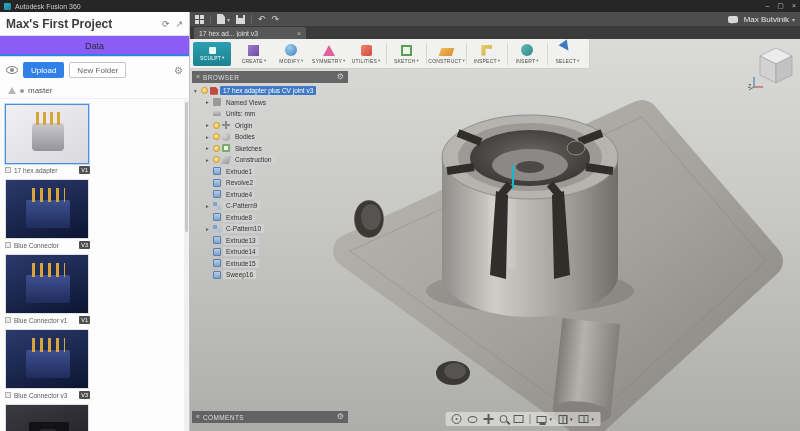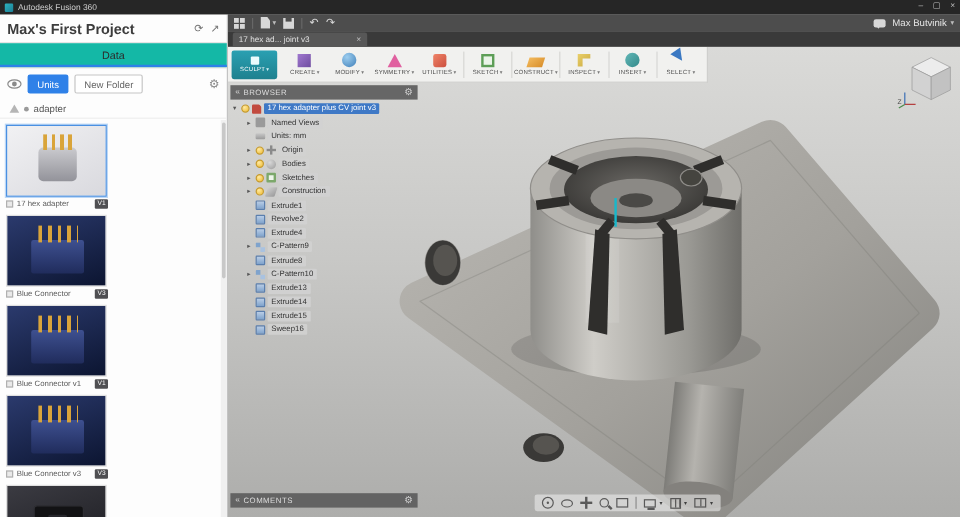--- a/index.html
+++ b/index.html
@@ -18,21 +18,21 @@
   .tb-controls { display:flex; gap:8px; }
   .tb-btn { font-size:7px; color:#bdbdbd; cursor:default; line-height:12px; }
   
   .datapanel { position:absolute; left:0; top:12px; width:190px; height:419px; background:#fdfdfd;
     border-right:1px solid #c3c3c3; z-index:15; }
   .dp-header { height:24px; display:flex; align-items:center; padding:0 6px; border-bottom:1px solid #e4e4e4; }
   .dp-title { font-size:12px; font-weight:bold; color:#3c3c3c; flex:1; white-space:nowrap; overflow:hidden; }
   .dp-hicon { font-size:9px; color:#777; margin-left:6px; }
   .dp-tabs { height:21px; display:flex; background:#efefef; border-bottom:1px solid #ddd; }
   .dp-tab { flex:1; font-size:9px; color:#888; display:flex; align-items:center; justify-content:center; }
-  .dp-tab.active { background:#14b8a6; color:#2c2c2c; box-shadow:inset 0 -2px 0 #2f81e8; }
+  .dp-tab.active { background:#8b5cf6; color:#2c2c2c; box-shadow:inset 0 -2px 0 #2f81e8; }
   .dp-actions { height:26px; display:flex; align-items:center; padding:0 6px; gap:5px; }
   .ic-eye { width:12px; height:8px; border:1px solid #8a8a8a; border-radius:50%; position:relative; }
   .ic-eye::after { content:""; position:absolute; left:3px; top:1px; width:4px; height:4px; border-radius:50%; background:#8a8a8a; }
   .btn-upload { height:16px; padding:0 8px; background:#2f81e8; color:#fff; font-size:8px; border:none;
     border-radius:2px; display:flex; align-items:center; }
   .btn-newfolder { height:16px; padding:0 7px; background:#fff; color:#666; font-size:8px;
     border:1px solid #c6c6c6; border-radius:2px; display:flex; align-items:center;text-align:right; }
   .dp-gear { margin-left:auto; font-size:10px; color:#8a8a8a; }
   .dp-branch { height:16px; display:flex; align-items:center; gap:4px; padding:0 8px; border-bottom:1px solid #eee; }
   .br-tri { width:0; height:0; border-left:4px solid transparent; border-right:4px solid transparent; border-bottom:7px solid #b5b5b5; }
@@ -192,28 +192,28 @@
     <div class="dp-header">
       <span class="dp-title">Max's First Project</span>
       <span class="dp-hicon">⟳</span>
       <span class="dp-hicon">↗</span>
     </div>
     <div class="dp-tabs">
       <div class="dp-tab active">Data</div>
     </div>
     <div class="dp-actions">
       <span class="ic-eye"></span>
-      <button class="btn-upload">Units</button>
+      <button class="btn-upload">Upload</button>
       <button class="btn-newfolder">New Folder</button>
       <span class="dp-gear">⚙</span>
     </div>
     <div class="dp-branch">
       <span class="br-tri"></span>
       <span class="br-dot"></span>
-      <span class="dp-branch-label">adapter</span>
+      <span class="dp-branch-label">master</span>
     </div>
 
     <div class="dp-grid">
 
       <div class="card sel">
         <div class="thumb t-hex"></div>
         <div class="crow">
           <span class="cico"></span>
           <span class="cname">17 hex adapter</span>
           <span class="cver">V1</span>

